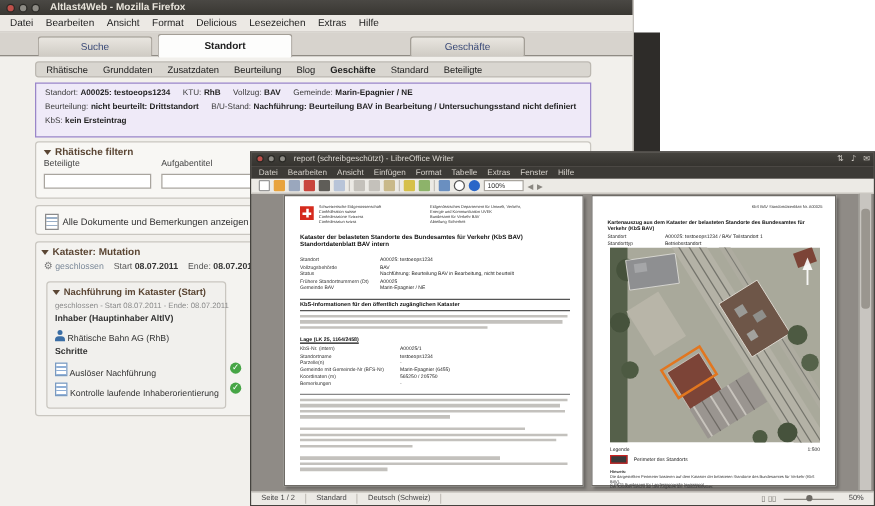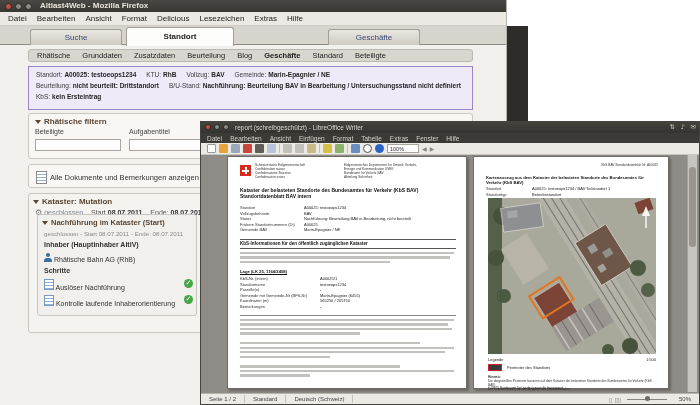--- a/index.html
+++ b/index.html
@@ -146,21 +146,21 @@
     <div class="abs sechead" style="left:4px;top:3px"><span class="tri"></span><span>Kataster: Mutation</span></div>
     <div class="abs" style="left:6px;top:14px;font-size:7px;white-space:nowrap">
       <span class="gear">⚙</span>
       <span style="color:#7a8898">geschlossen</span>
       <span style="color:#555;margin-left:6px">Start</span>
       <b style="color:#333">08.07.2011</b>
       <span style="color:#555;margin-left:6px">Ende:</span>
       <b style="color:#333">08.07.2011</b>
     </div>
 
-    <div class="abs panel" style="left:8px;top:20px;width:160px;height:102px;background:#f1f0ed">
+    <div class="abs panel" style="left:8px;top:31px;width:144px;height:102px;background:#f1f0ed">
       <div class="abs sechead" style="left:4px;top:3px;font-size:7.5px"><span class="tri"></span><span>Nachführung im Kataster (Start)</span></div>
       <div class="abs graytext" style="left:6px;top:15px;font-size:6.2px;white-space:nowrap">geschlossen - Start 08.07.2011 - Ende: 08.07.2011</div>
       <div class="abs" style="left:6px;top:26px;font-size:7px;font-weight:bold;color:#333">Inhaber (Hauptinhaber AltlV)</div>
       <div class="abs" style="left:6px;top:38px;font-size:7px;color:#333;white-space:nowrap">
         <span class="person"></span>
         <span>Rhätische Bahn AG (RhB)</span>
       </div>
       <div class="abs" style="left:6px;top:52px;font-size:7px;font-weight:bold;color:#333">Schritte</div>
       <div class="abs" style="left:6px;top:64px;font-size:7px;color:#333;white-space:nowrap">
         <span class="stepicon"></span>

